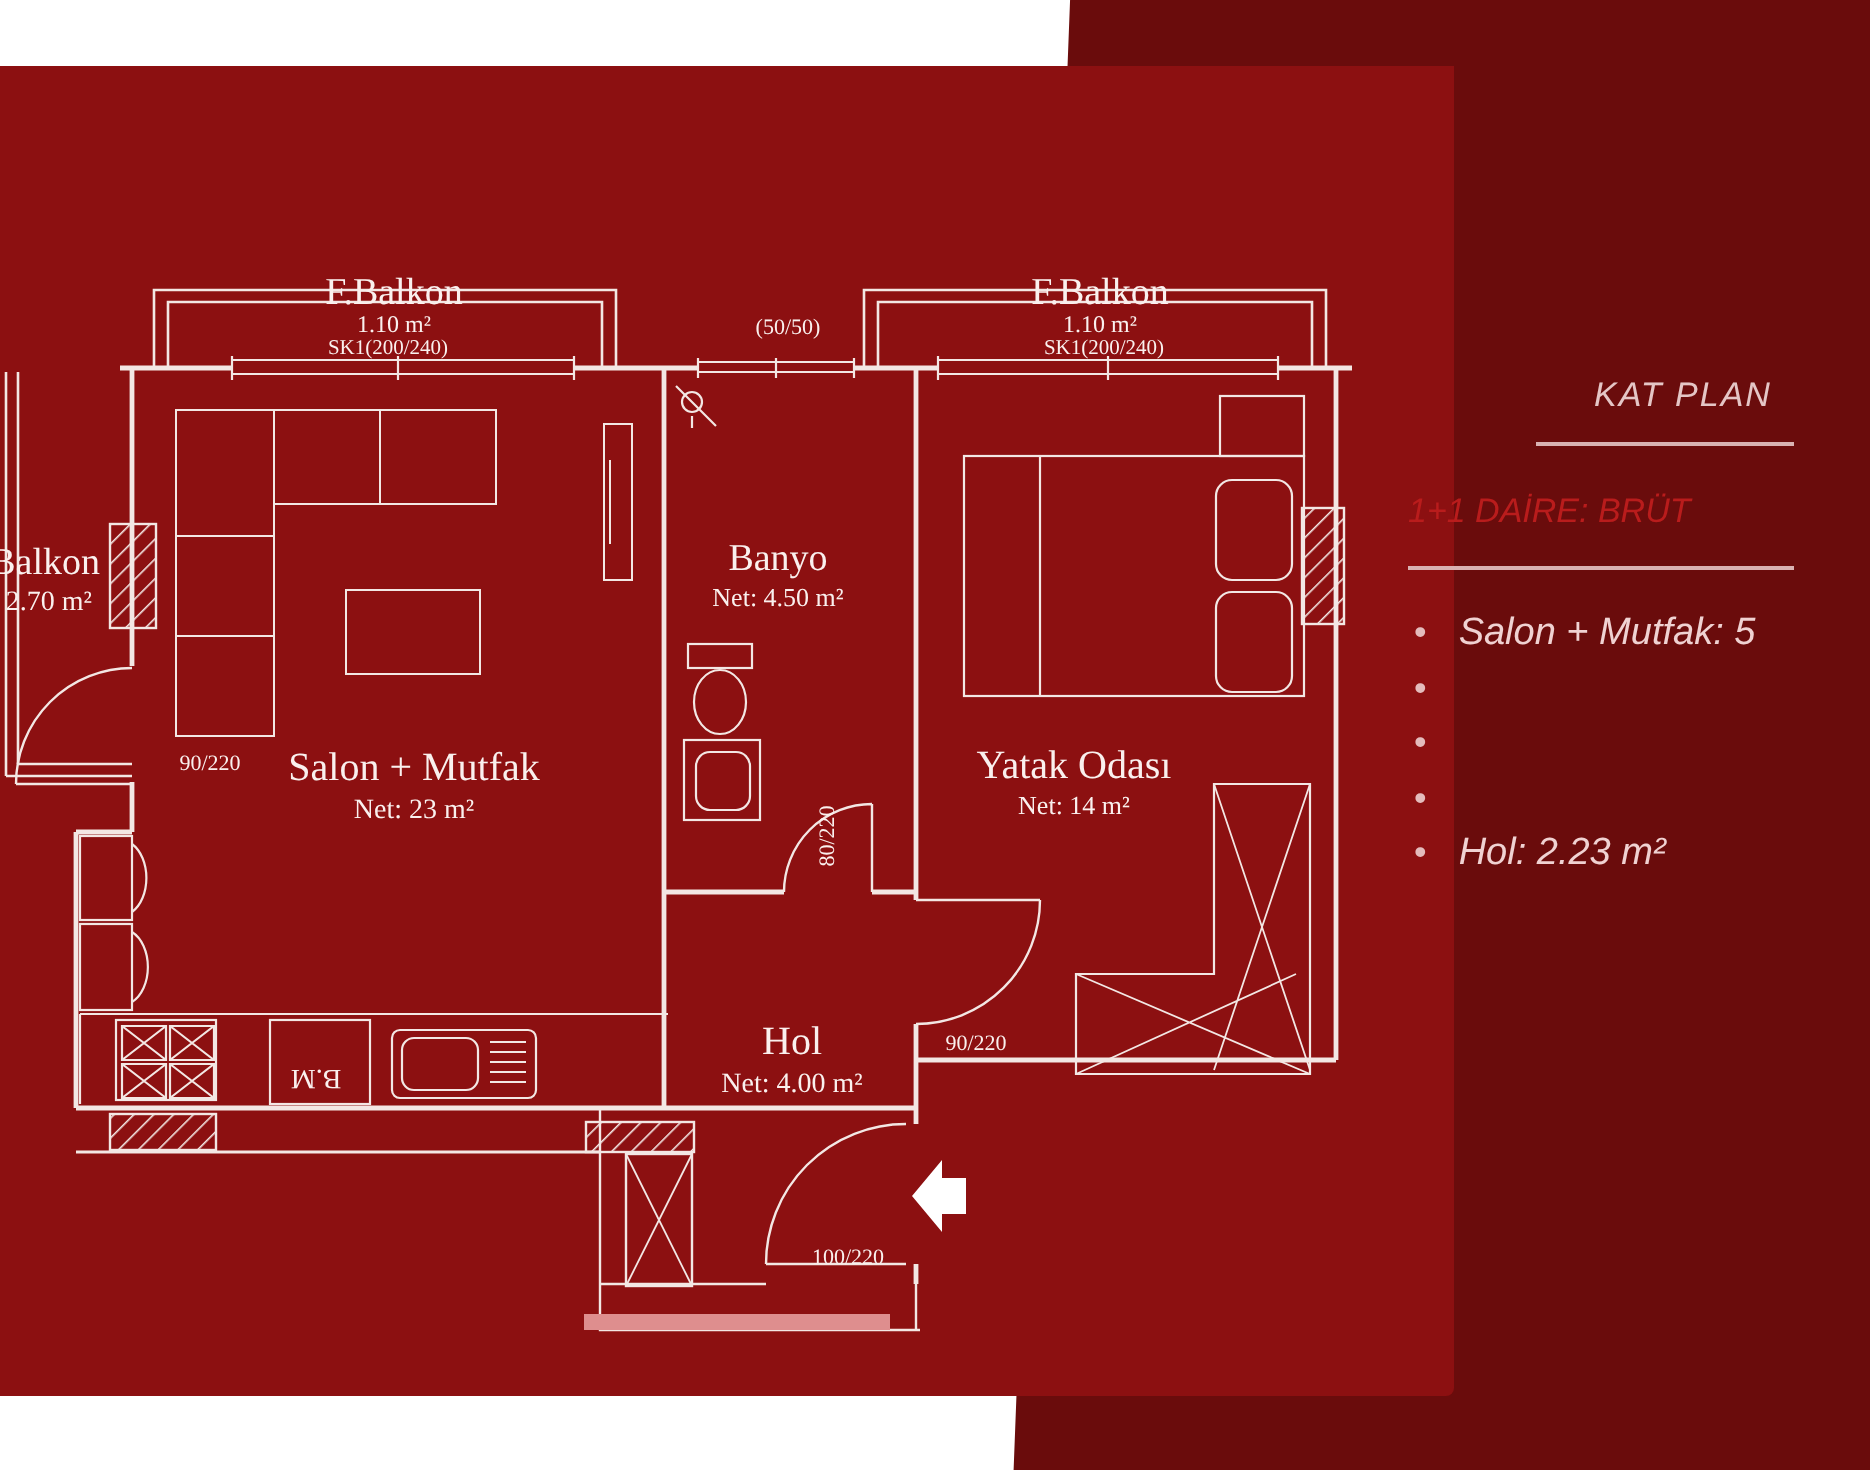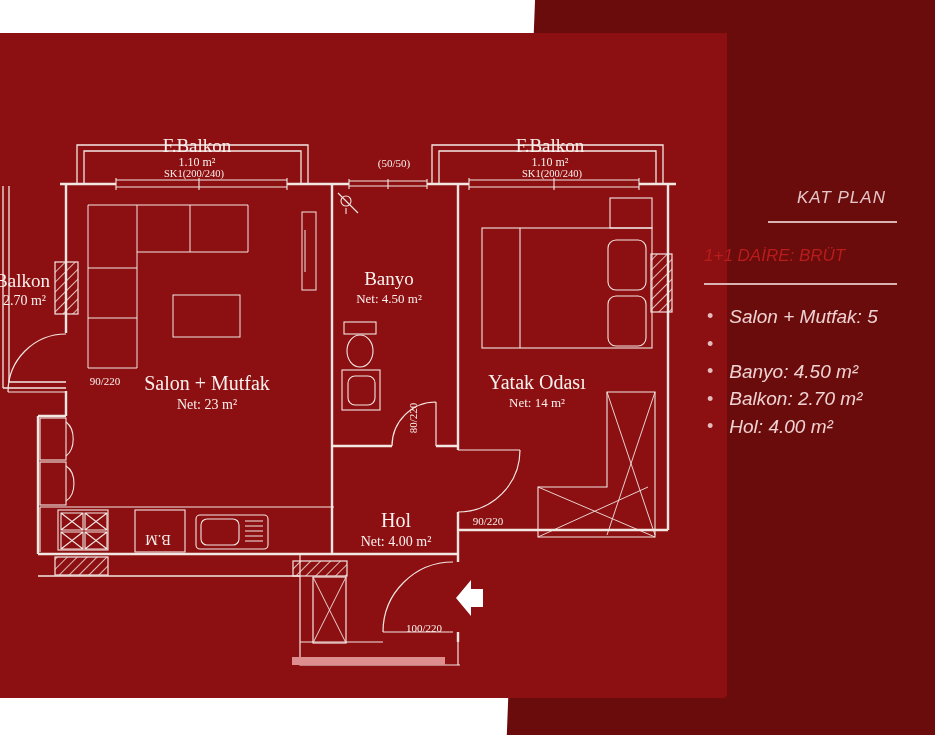--- a/index.html
+++ b/index.html
@@ -188,24 +188,22 @@
   <ul class="blist">
     <li>
         <span class="dot">•</span>
         <span>Salon + Mutfak: 5</span>
       </li>
     <li>
         <span class="dot">•</span>
       </li>
     <li>
         <span class="dot">•</span>
-        <span>Banyo: 4.50 m²</span>
-      </li>
-    <li>
-        <span class="dot">•</span>
-        <span>Balkon: 2.70 m²</span>
-      </li>
-    <li>
-        <span class="dot">•</span>
-        <span>Hol: 4.00 m²</span>
+      </li>
+    <li>
+        <span class="dot">•</span>
+      </li>
+    <li>
+        <span class="dot">•</span>
+        <span>Hol: 2.23 m²</span>
       </li>
   </ul>
 </div>
 
 </body></html>

